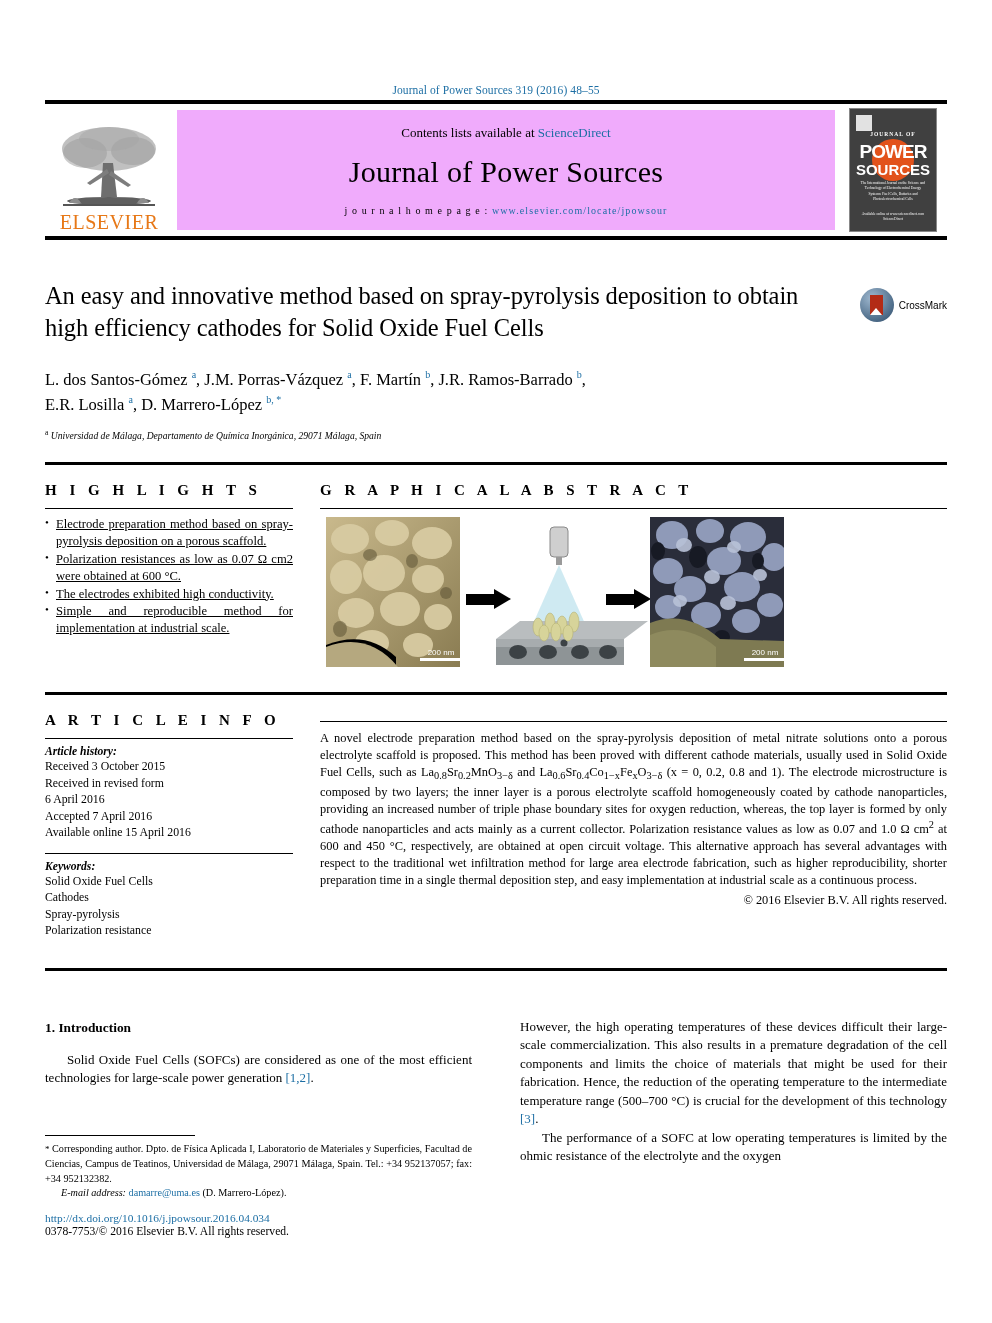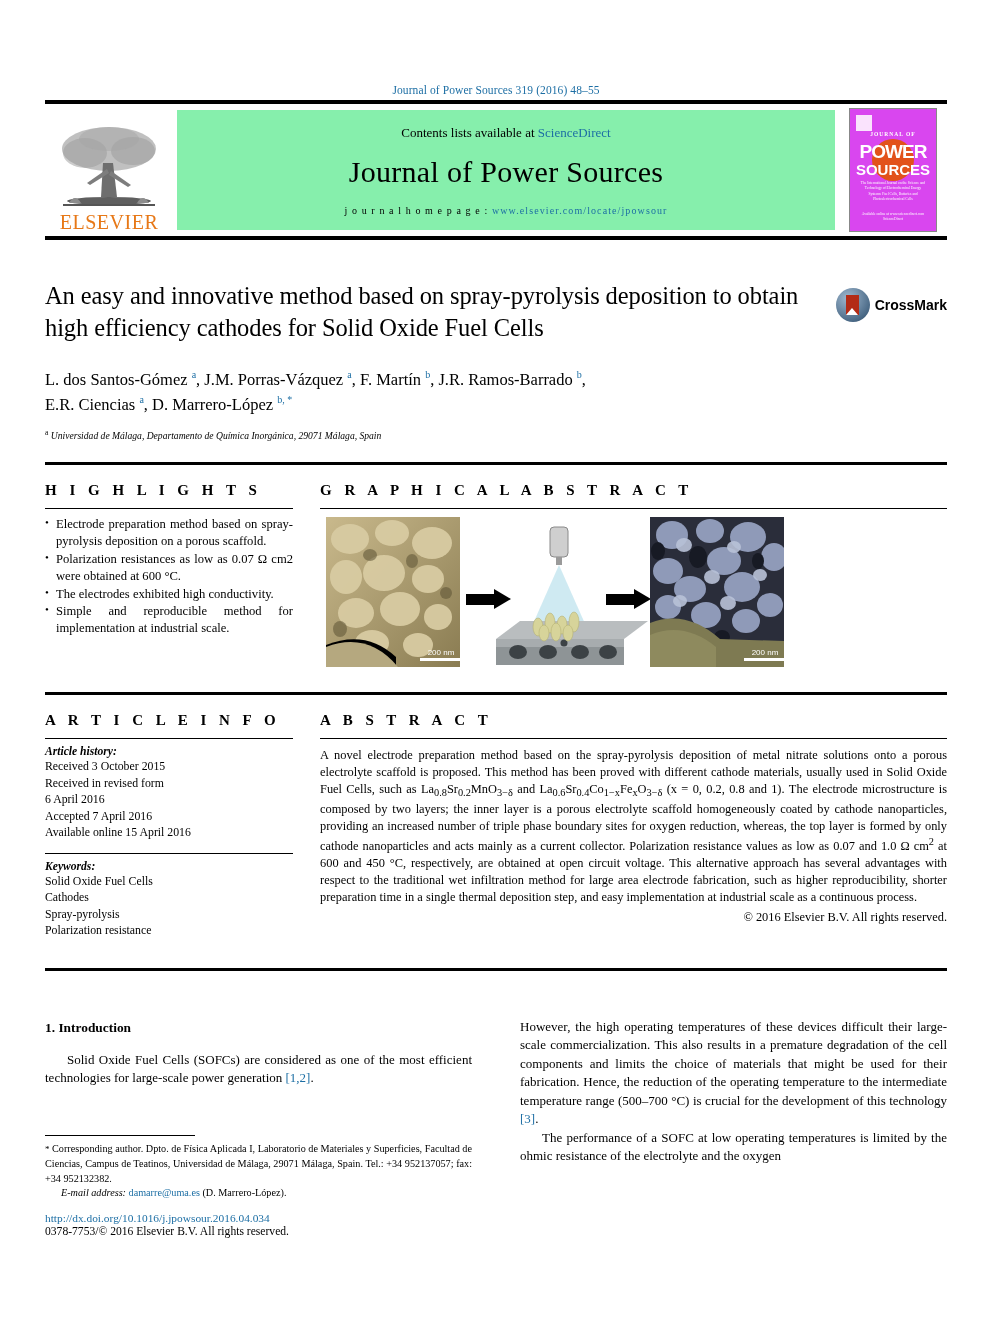--- a/index.html
+++ b/index.html
@@ -46,21 +46,21 @@
   .elsevier-word {
     font-family: "Liberation Serif", serif;
     font-size: 20px;
     color: #E77817;
     letter-spacing: 0.5px;
     line-height: 1;
     margin-top: 1px;
   }
   .journal-band {
     flex: 1;
-    background: #86efac;
+    background: #f0abfc;
     display: flex; flex-direction: column;
     align-items: center; justify-content: center;
     margin: 6px 4px 6px 4px;
     padding: 6px 0;
   }
   .contents-line { font-size: 13px; margin-bottom: 14px; }
   .contents-line .sd { color: #1c6ea4; }
   .journal-title {
     font-family: "Liberation Serif", serif;
     font-size: 30px;
@@ -69,21 +69,21 @@
   }
   .homepage-line { font-size: 10px; letter-spacing: 1.1px; }
   .homepage-line .url { color: #1c6ea4; }
 
   .cover {
     width: 108px;
     display: flex; align-items: center; justify-content: center;
   }
   .cover-inner {
     width: 88px; height: 124px;
-    background: #d946ef;
+    background: #404040;
     border: 1px solid #888;
     position: relative;
     overflow: hidden;
   }
   .cover-el { position:absolute; left:6px; top:6px; width:16px; height:16px;
               background:#fff; opacity:.85; }
   .cover-jof { position:absolute; top:22px; width:100%; text-align:center;
                color:#fff; font-size:5.5px; letter-spacing:1px; font-weight:bold; }
   .cover-sun { position:absolute; left:50%; top:30px; transform:translateX(-50%);
                width:42px; height:42px; border-radius:50%; background:#E2521B; }
@@ -128,39 +128,39 @@
   }
   .cm-badge {
     width: 34px; height: 34px; border-radius: 50%;
     background: radial-gradient(circle at 35% 30%, #9fb8cf, #4c6b88 70%, #2c4560);
     display:flex; align-items:center; justify-content:center;
   }
   .cm-book { width: 13px; height: 20px; background:#b32b16; position:relative; }
   .cm-book:after { content:""; position:absolute; left:0; bottom:0;
      border-left:6.5px solid transparent; border-right:6.5px solid transparent;
      border-bottom:7px solid #fff; }
-  .cm-text { font-family:"Liberation Sans", sans-serif; font-size:14px; font-weight:bold; }
+  .cm-text { font-family:"Liberation Sans", sans-serif; font-size:10px; font-weight:normal; }
 
   
   .hr-thick { position:absolute; left:45px; width:902px; border-top:3px solid #000; }
   .hr-thin  { position:absolute; border-top:1.5px solid #000; }
 
   
   .sec-head {
     font-family: "Liberation Serif", serif;
     font-size: 15px;
     font-weight: bold;
     letter-spacing: 4.5px;
   }
   .left-col { position:absolute; left:45px; width:248px; }
   .right-col { position:absolute; left:320px; width:627px; }
 
   .hl-list { margin:0; padding:0; list-style:none; font-size:12.6px; line-height:1.34; }
   .hl-list li { position:relative; padding-left:11px; margin-bottom:1px;
-                text-align: justify; }
+                text-align: justify; text-decoration: underline; }
   .hl-list li:before {
     content:"\2022"; position:absolute; left:0; top:-1px; font-size:11px;
   }
 
   .info-italic { font-style: italic; font-weight: bold; font-size:11.6px; }
   .info-line { font-size:11.8px; line-height:1.4; }
 
   .abstract-text {
     font-size: 12.4px; line-height: 1.37; text-align: justify;
     margin-top: 2px;
@@ -260,21 +260,21 @@
           <div class="cm-book"></div>
         </div>
       <div class="cm-text">CrossMark</div>
     </div>
 
     <div class="authors">
       <div>
         <span>L. dos Santos-Gómez </span><sup>a</sup><span>, J.M. Porras-Vázquez </span><sup>a</sup><span>, F. Martín </span><sup>b</sup><span>, J.R. Ramos-Barrado </span><sup>b</sup><span>,</span>
       </div>
       <div>
-        <span>E.R. Ciencias </span><sup>a</sup><span>, D. Marrero-López </span><sup>b, *</sup>
+        <span>E.R. Losilla </span><sup>a</sup><span>, D. Marrero-López </span><sup>b, *</sup>
       </div>
     </div>
 
     <div class="affil">
       <div>
         <sup>a</sup>
         <span>Universidad de Málaga, Departamento de Química Inorgánica, 29071 Málaga, Spain</span>
       </div>
     </div>
   </div>
@@ -428,21 +428,20 @@
     <div class="info-line">Available online 15 April 2016</div>
     <div class="hr-thin" style="position:relative;margin-top:12px;margin-bottom:6px;width:248px;"></div>
     <div class="info-italic">Keywords:</div>
     <div class="info-line">Solid Oxide Fuel Cells</div>
     <div class="info-line">Cathodes</div>
     <div class="info-line">Spray-pyrolysis</div>
     <div class="info-line">Polarization resistance</div>
   </div>
 
   <div class="right-col" style="top:712px;">
-    <div class="sec-head">A B S T R A C T</div>
     <div class="hr-thin" style="position:relative;margin-top:9px;margin-bottom:8px;width:627px;"></div>
     <div class="abstract-text">
       <span>A novel electrode preparation method based on the spray-pyrolysis deposition of metal nitrate solutions onto a porous electrolyte scaffold is proposed. This method has been proved with different cathode materials, usually used in Solid Oxide Fuel Cells, such as </span><span>La<sub>0.8</sub>Sr<sub>0.2</sub>MnO<sub>3−δ</sub></span><span> and </span><span>La<sub>0.6</sub>Sr<sub>0.4</sub>Co<sub>1−x</sub>Fe<sub>x</sub>O<sub>3−δ</sub></span><span> (x = 0, 0.2, 0.8 and 1). The electrode microstructure is composed by two layers; the inner layer is a porous electrolyte scaffold homogeneously coated by cathode nanoparticles, providing an increased number of triple phase boundary sites for oxygen reduction, whereas, the top layer is formed by only cathode nanoparticles and acts mainly as a current collector. Polarization resistance values as low as 0.07 and 1.0 Ω cm<sup>2</sup> at 600 and 450 °C, respectively, are obtained at open circuit voltage. This alternative approach has several advantages with respect to the traditional wet infiltration method for large area electrode fabrication, such as higher reproducibility, shorter preparation time in a single thermal deposition step, and easy implementation at industrial scale as a continuous process.</span>
     </div>
     <div class="copyright">© 2016 Elsevier B.V. All rights reserved.</div>
   </div>
 
   <div class="hr-thick" style="top:968px;"></div>
 
   <div class="body-col" style="left:45px; top:1018px;">

